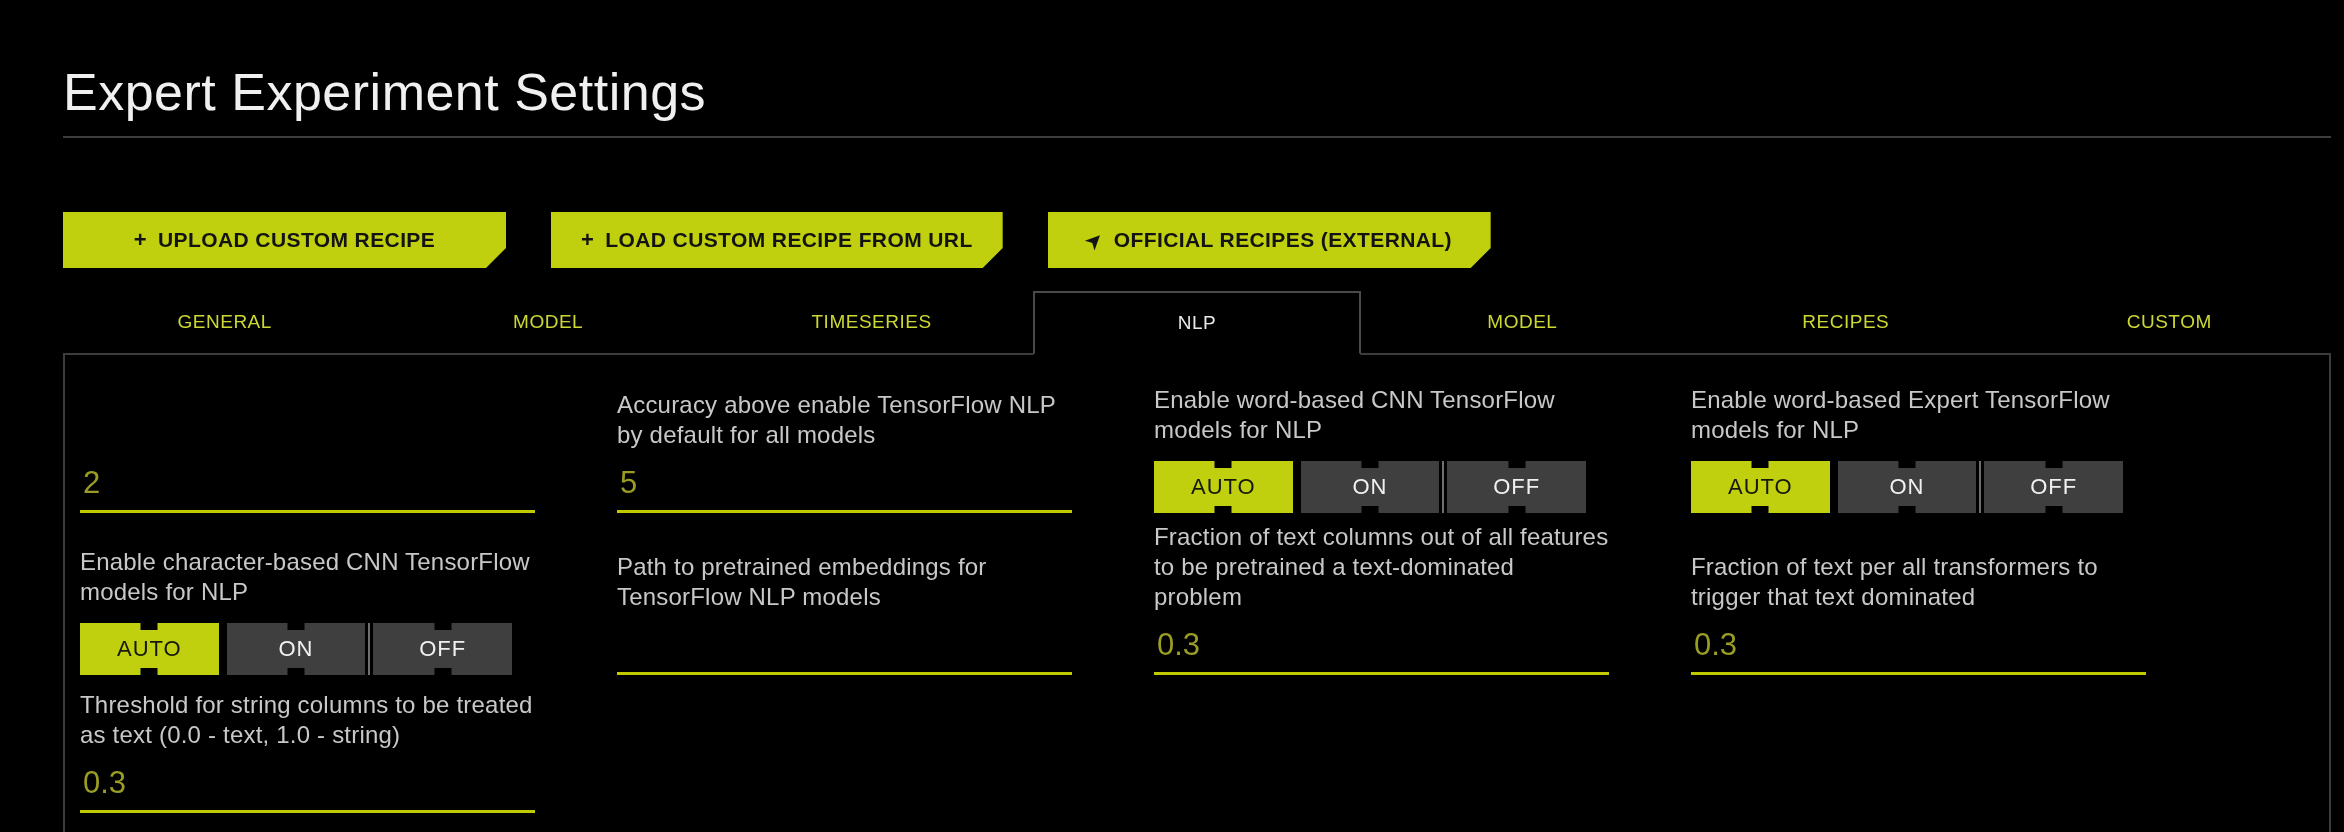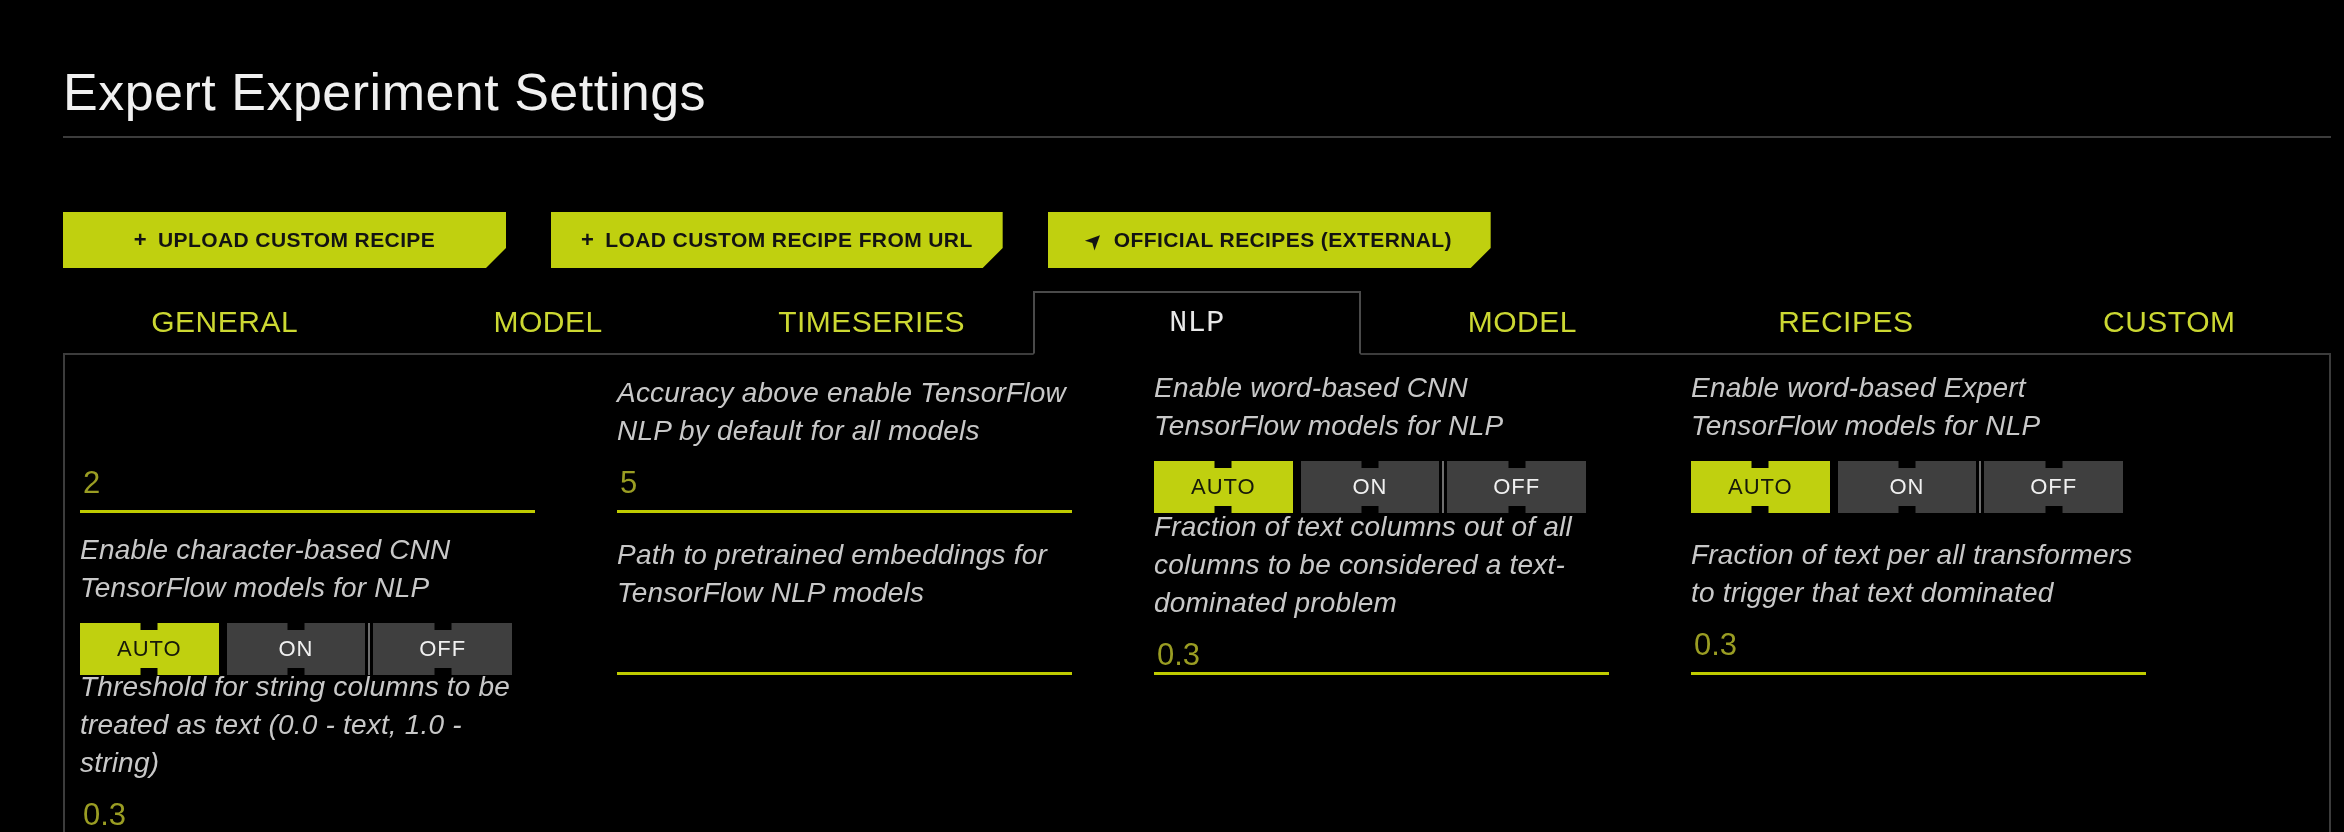--- a/index.html
+++ b/index.html
@@ -36,43 +36,43 @@
     cursor:pointer;white-space:nowrap;
   }
   .btn .icon{font-weight:700;font-size:22px;line-height:1;}
   .btn .icon.rot{display:inline-block;transform:rotate(-45deg);font-size:19px;}
   .tabs{
     margin-top:23px;display:flex;height:64px;
     border-bottom:2px solid var(--border-grey);
   }
   .tab{
     flex:1;display:flex;align-items:center;justify-content:center;
-    color:var(--tab-yellow);font-size:30px;letter-spacing:0.5px;
+    color:var(--tab-yellow);font-size:19px;letter-spacing:0.5px;
     font-stretch:condensed;cursor:pointer;
   }
   .tab.active{
     color:#e8e8e8;background:#000;
     border:2px solid var(--tabborder-grey);
     border-bottom:2px solid #000;
-    margin-bottom:-2px;z-index:2;font-family:Liberation Mono, monospace;
+    margin-bottom:-2px;z-index:2;
   }
   .panel{
     border-left:2px solid var(--border-grey);
     border-right:2px solid var(--border-grey);
     height:500px;padding-left:15px;
   }
   .grid{display:flex;gap:82px;}
   .col{display:flex;flex-direction:column;width:455px;}
   .cell{display:flex;flex-direction:column;justify-content:flex-end;}
   .cell.r0{height:158px;}
   .cell.r1{height:162px;}
   .cell.r2{height:152px;justify-content:center;}
   .field-label{
-    color:var(--label-grey);font-size:28px;line-height:38px;
-    font-stretch:condensed;letter-spacing:0.2px;font-style:italic;
+    color:var(--label-grey);font-size:24px;line-height:30px;
+    font-stretch:condensed;letter-spacing:0.2px;
   }
   .input-line{
     margin-top:16px;height:47px;width:455px;
     border-bottom:3px solid var(--underline);cursor:text;
   }
   .input-value{
     color:var(--value-text);font-size:31px;line-height:34px;
     padding-left:3px;font-stretch:condensed;display:block;
   }
   .toggle{margin-top:16px;display:flex;width:432px;height:52px;align-items:stretch;border-radius:19px;}
@@ -166,21 +166,21 @@
           <div class="cell r0">
             <div class="field-label">Enable word-based CNN TensorFlow models for NLP</div>
             <div class="toggle">
               <div class="seg active">AUTO</div>
               <div class="seg gapL">ON</div>
               <div class="vline"></div>
               <div class="seg">OFF</div>
             </div>
           </div>
           <div class="cell r1">
-            <div class="field-label">Fraction of text columns out of all columns to be considered a text-dominated problem</div>
+            <div class="field-label">Fraction of text columns out of all features to be pretrained a text-dominated problem</div>
             <div class="input-line">
               <span class="input-value">0.3</span>
             </div>
           </div>
         </div>
         <div class="col">
           <div class="cell r0">
             <div class="field-label">Enable word-based Expert TensorFlow models for NLP</div>
             <div class="toggle">
               <div class="seg active">AUTO</div>

